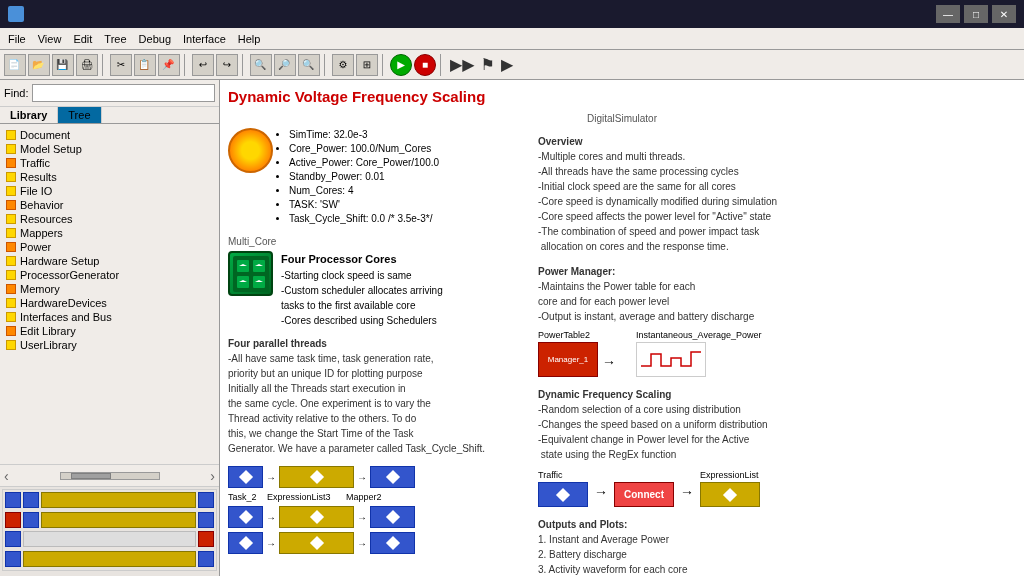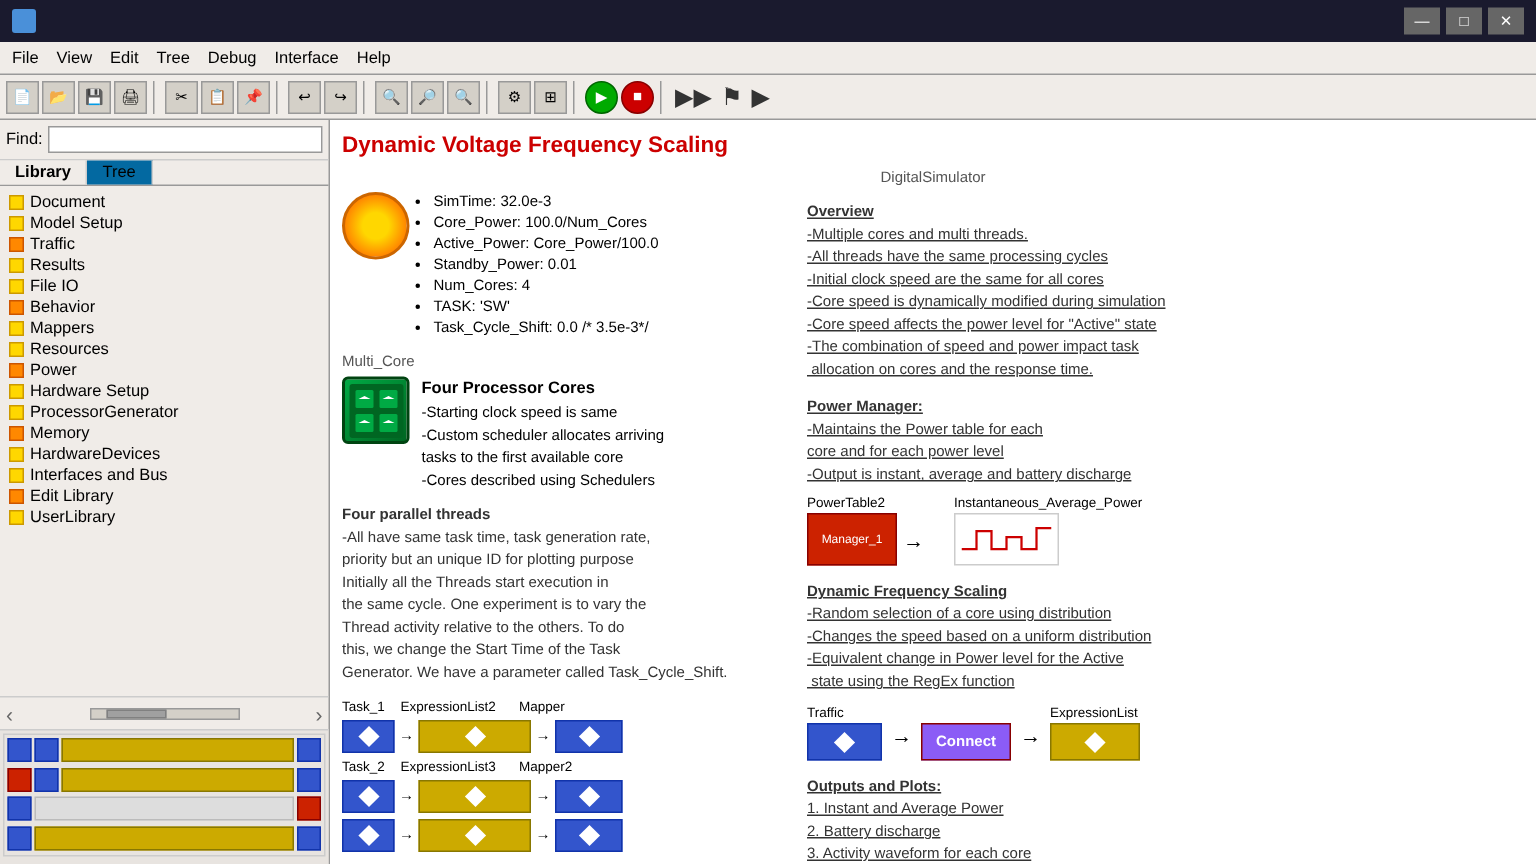--- a/index.html
+++ b/index.html
@@ -74,21 +74,21 @@
     
     .multicore-section { display: flex; gap: 8px; margin-bottom: 8px; }
     .multicore-icon { width: 45px; height: 45px; background: linear-gradient(135deg, #00aa44, #006622); border: 2px solid #004411; border-radius: 4px; flex-shrink: 0; display: flex; align-items: center; justify-content: center; color: white; font-size: 8px; font-weight: bold; }
     .multicore-text { font-size: 10px; line-height: 1.5; }
     .multicore-text b { font-size: 11px; }
     
     
     .desc-text { font-size: 10px; line-height: 1.5; color: #333; }
     
     
-    .overview-text { font-size: 10px; line-height: 1.5; color: #333; text-decoration: underline; }
+    .overview-text { font-size: 10px; line-height: 1.5; color: #333; }
     .overview-text .section-label { font-weight: bold; margin-top: 6px; display: block; }
     
     
     .pipeline-area { margin-top: 8px; }
     .pipeline-row { display: flex; align-items: center; gap: 4px; margin-bottom: 4px; }
   </style>
 </head>
 <body>
 
 <div class="title-bar">
@@ -174,25 +174,25 @@
         <div class="tree-item">
           <div class="tree-bullet"></div>
           <span>File IO</span>
         </div>
         <div class="tree-item">
           <div class="tree-bullet orange"></div>
           <span>Behavior</span>
         </div>
         <div class="tree-item">
           <div class="tree-bullet"></div>
+          <span>Resources</span>
+        </div>
+        <div class="tree-item">
+          <div class="tree-bullet"></div>
           <span>Mappers</span>
-        </div>
-        <div class="tree-item">
-          <div class="tree-bullet"></div>
-          <span>Resources</span>
         </div>
         <div class="tree-item">
           <div class="tree-bullet orange"></div>
           <span>Power</span>
         </div>
         <div class="tree-item">
           <div class="tree-bullet"></div>
           <span>Hardware Setup</span>
         </div>
         <div class="tree-item">
@@ -311,25 +311,20 @@
           priority but an unique ID for plotting purpose<br>
           Initially all the Threads start execution in<br>
           the same cycle. One experiment is to vary the<br>
           Thread activity relative to the others. To do<br>
           this, we change the Start Time of the Task<br>
           Generator. We have a parameter called Task_Cycle_Shift.
         </div>
 
         <div class="pipeline-area" style="margin-top:10px;">
 
-          <div class="pipeline-row">
-            <span style="font-size:9px;width:35px;">Task_1</span>
-            <span style="font-size:9px;width:75px;">ExpressionList2</span>
-            <span style="font-size:9px;">Mapper</span>
-          </div>
           <div style="display:flex;gap:3px;align-items:center;margin-bottom:4px;">
             <div style="width:35px;height:22px;background:#3355cc;border:1px solid #1133aa;display:flex;align-items:center;justify-content:center;">
               <div style="width:10px;height:10px;background:white;transform:rotate(45deg);"></div>
             </div>
             <span style="font-size:10px;">→</span>
             <div style="width:75px;height:22px;background:#ccaa00;border:1px solid #887700;display:flex;align-items:center;justify-content:center;">
               <div style="width:10px;height:10px;background:white;transform:rotate(45deg);"></div>
             </div>
             <span style="font-size:10px;">→</span>
             <div style="width:45px;height:22px;background:#3355cc;border:1px solid #1133aa;display:flex;align-items:center;justify-content:center;">
@@ -412,21 +407,21 @@
         <div style="margin-top:8px;">
           <div style="display:flex;align-items:flex-start;gap:6px;">
             <div>
               <div style="font-size:9px;margin-bottom:2px;">Traffic</div>
               <div style="width:50px;height:25px;background:#3355cc;border:1px solid #1133aa;color:white;font-size:9px;display:flex;align-items:center;justify-content:center;">
                 <div style="width:10px;height:10px;background:white;transform:rotate(45deg);"></div>
               </div>
             </div>
             <span style="font-size:14px;margin-top:12px;">→</span>
             <div style="margin-top:12px;">
-              <div style="width:60px;height:25px;background:#8b5cf6;border:1px solid #880000;color:white;font-size:10px;font-weight:bold;display:flex;align-items:center;justify-content:center;">Connect</div>
+              <div style="width:60px;height:25px;background:#ef4444;border:1px solid #880000;color:white;font-size:10px;font-weight:bold;display:flex;align-items:center;justify-content:center;">Connect</div>
             </div>
             <span style="font-size:14px;margin-top:12px;">→</span>
             <div>
               <div style="font-size:9px;margin-bottom:2px;">ExpressionList</div>
               <div style="width:60px;height:25px;background:#ccaa00;border:1px solid #887700;color:white;font-size:9px;display:flex;align-items:center;justify-content:center;">
                 <div style="width:10px;height:10px;background:white;transform:rotate(45deg);"></div>
               </div>
             </div>
           </div>
         </div>

